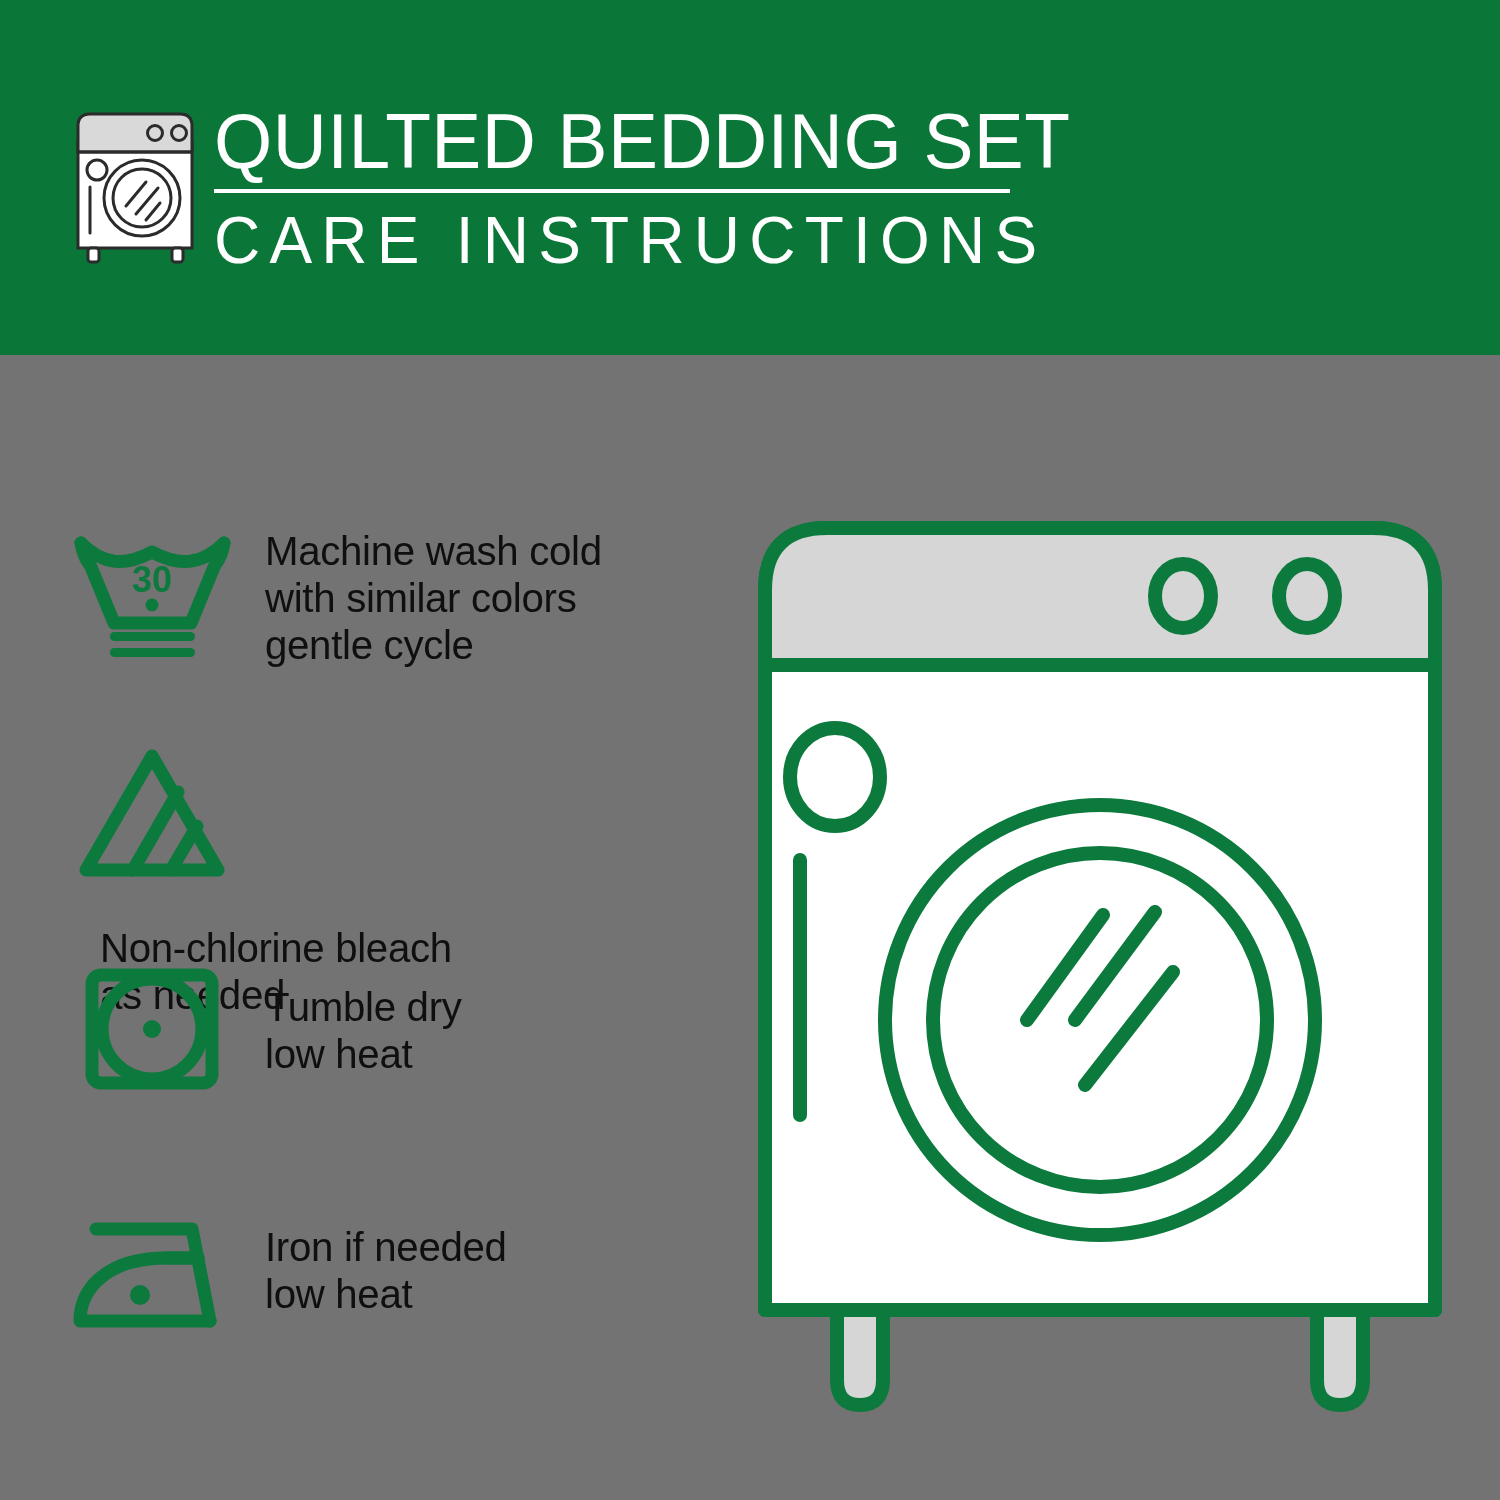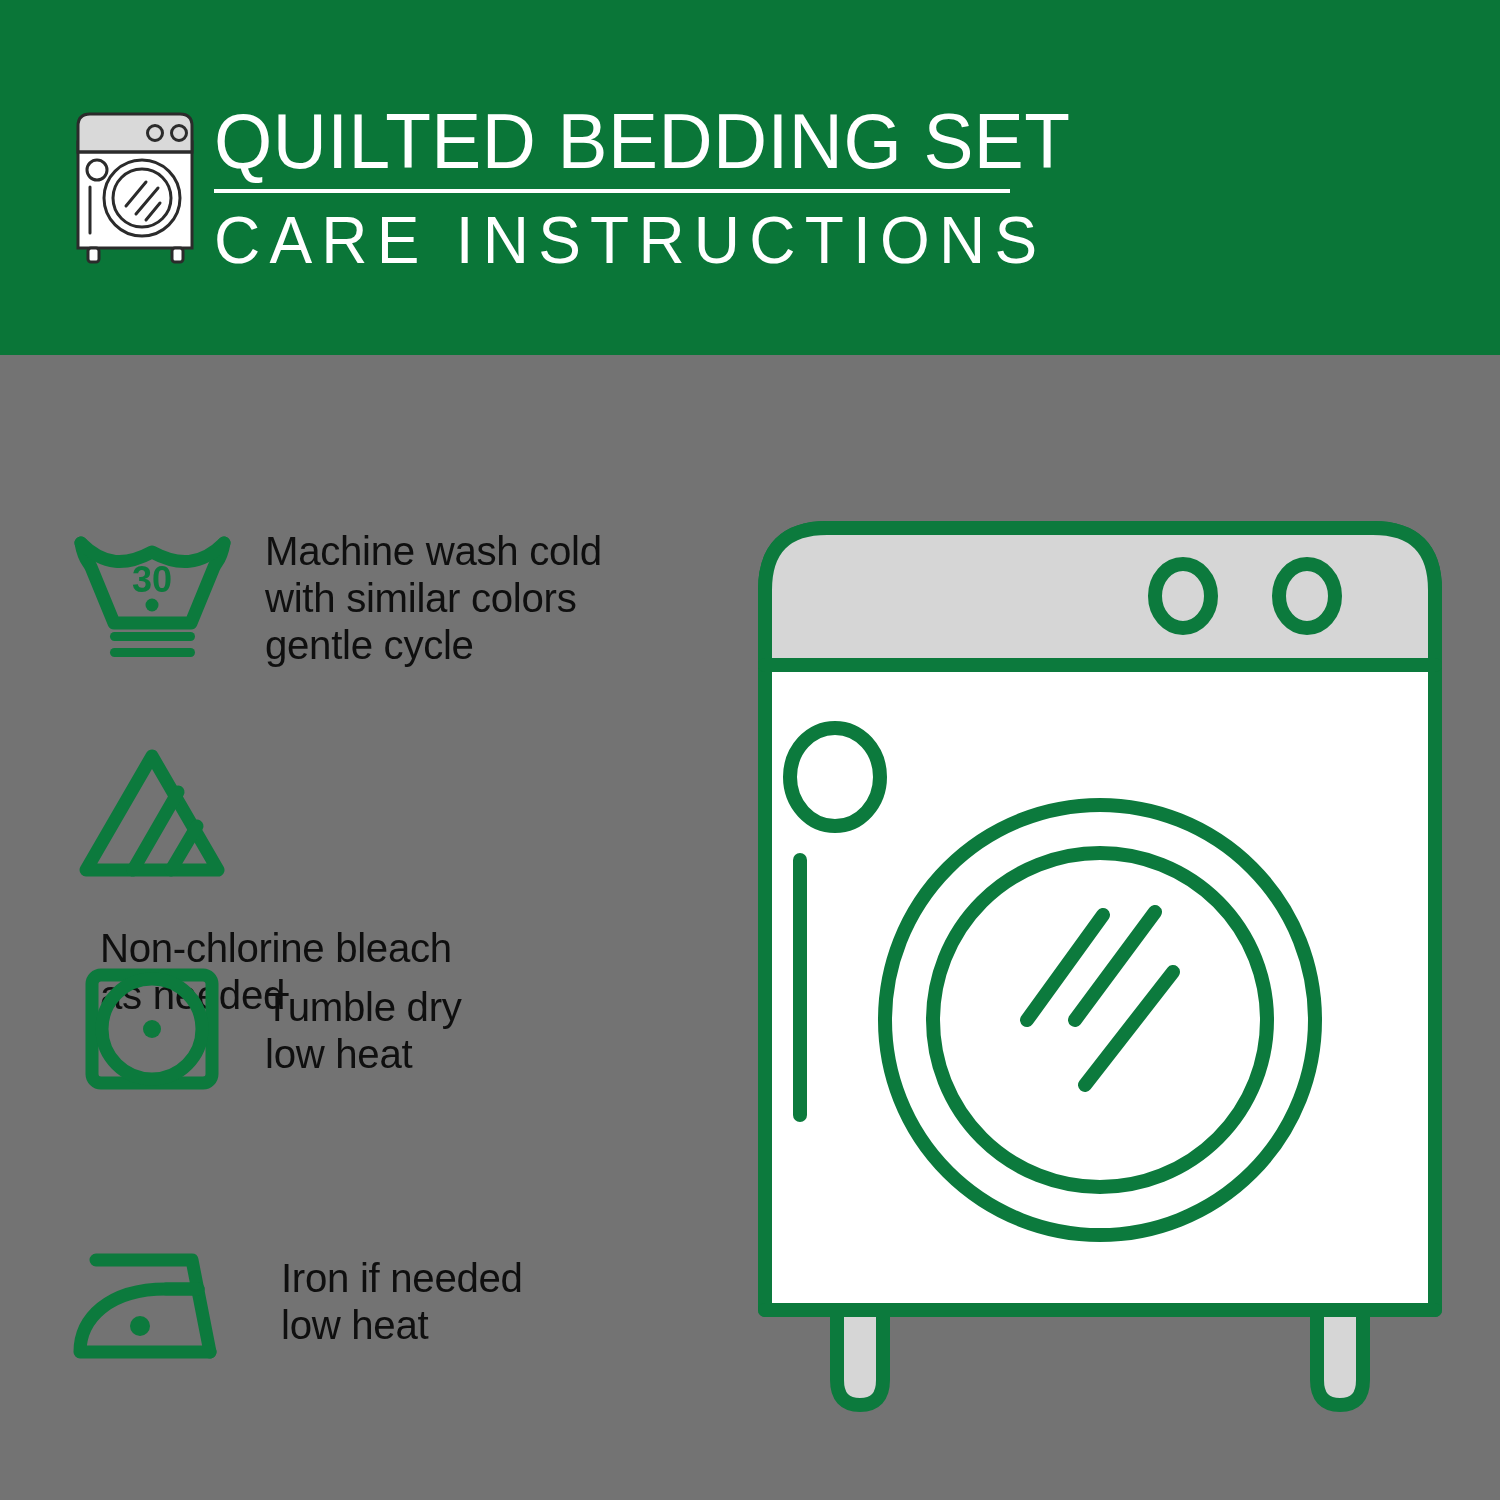--- a/index.html
+++ b/index.html
@@ -83,21 +83,21 @@
   .care-row {
     position: absolute;
     left: 70px;
     width: 640px;
     display: flex;
     align-items: flex-start;
   }
   .care-row.r0 { top: 165px; }
   .care-row.r1 { top: 375px; flex-direction: column; }
   .care-row.r2 { top: 601px; }
-  .care-row.r3 { top: 876px; gap: 16px; }
+  .care-row.r3 { top: 845px; }
 
   .care-icon {
     width: 165px;
     flex: 0 0 165px;
     display: flex;
     align-items: center;
     justify-content: flex-start;
   }
   .care-label {
     margin-left: 30px;

